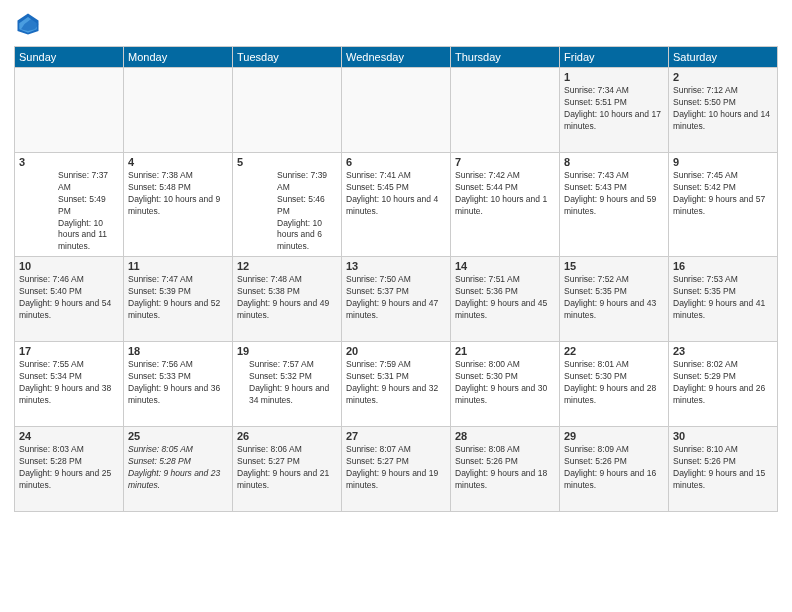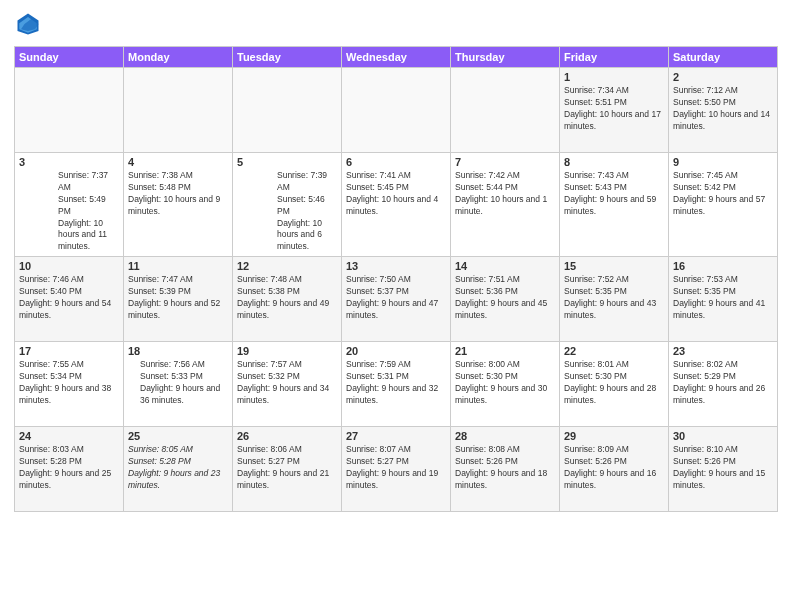--- a/index.html
+++ b/index.html
@@ -56,24 +56,24 @@
     .location {
       font-size: 14px;
       color: #555;
     }
     .calendar {
       width: 100%;
       border-collapse: collapse;
       table-layout: fixed;
     }
     .calendar th {
-      background: #8b5cf6;
+      background: #0369a1;
       color: #fff;
       font-size: 11px;
-      font-weight: bold;
+      font-weight: normal;
       padding: 4px 4px;
       text-align: left;
       border: 1px solid #ccc;
     }
     .calendar td {
       vertical-align: top;
       border: 1px solid #ccc;
       padding: 3px 4px;
       font-size: 9px;
       color: #333;
@@ -245,27 +245,27 @@
         </tr>
         <tr>
           <td>
             <span class="day-num">17</span>
             <div class="day-info" style="white-space: pre-line;">Sunrise: 7:55 AM
 Sunset: 5:34 PM
 Daylight: 9 hours and 38 minutes.</div>
           </td>
           <td>
             <span class="day-num">18</span>
-            <div class="day-info" style="white-space: pre-line; margin-left: 12px;">Sunrise: 7:56 AM
+            <div class="day-info" style="white-space: pre-line;">Sunrise: 7:56 AM
 Sunset: 5:33 PM
 Daylight: 9 hours and 36 minutes.</div>
           </td>
           <td>
             <span class="day-num">19</span>
-            <div class="day-info" style="white-space: pre-line;">Sunrise: 7:57 AM
+            <div class="day-info" style="white-space: pre-line; margin-left: 12px;">Sunrise: 7:57 AM
 Sunset: 5:32 PM
 Daylight: 9 hours and 34 minutes.</div>
           </td>
           <td>
             <span class="day-num">20</span>
             <div class="day-info" style="white-space: pre-line;">Sunrise: 7:59 AM
 Sunset: 5:31 PM
 Daylight: 9 hours and 32 minutes.</div>
           </td>
           <td>

